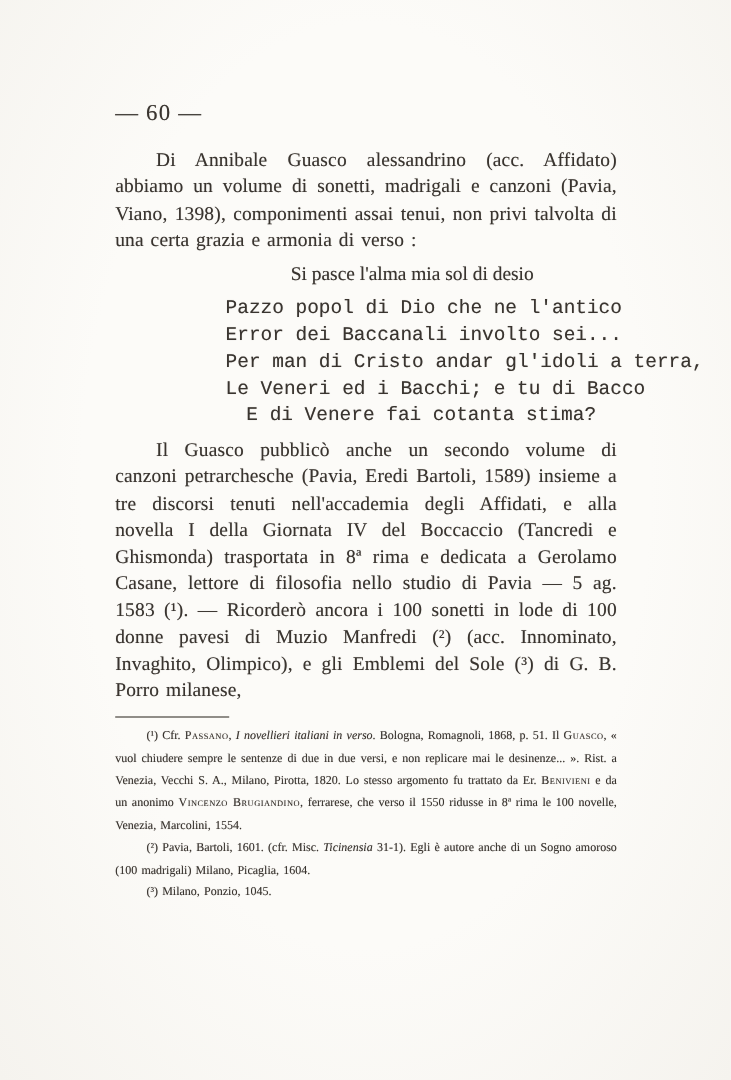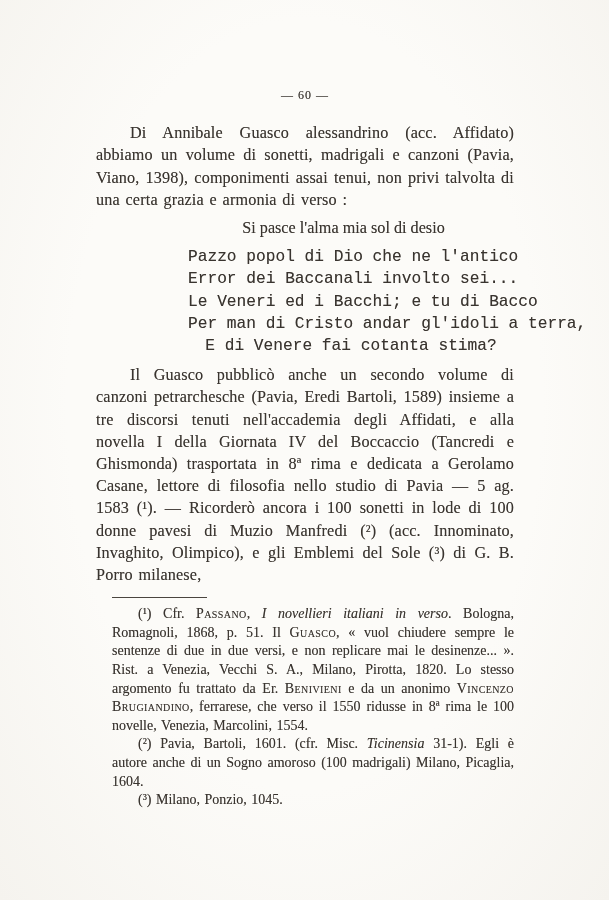--- a/index.html
+++ b/index.html
@@ -23,42 +23,40 @@
   .text-block {
     position: absolute;
     left: 96px; top: 84px;
     width: 418px;
     color: var(--ink);
     font-size: 16.2px;
     line-height: 22.2px;
     text-shadow: 0 0 0.6px rgba(57,52,47,0.45);
   }
   .page-number {
-    text-align: center;
-    font-size: 12px;
+    font-size: 19px;
     letter-spacing: 1px;
     margin: 0 0 16px 0;
   }
   .para {
     margin: 0;
     text-align: justify;
     text-indent: 34px;
     word-spacing: 1.5px;
     letter-spacing: 0.15px;
   }
   .verse { margin: 6px 0 7px 0; text-align: center; }
   .verse-1 { padding-left: 77px; }
   .verse-2 { padding-left: 92px; font-family: Liberation Mono, monospace; }
   .verse .verse-line { white-space: nowrap; }
   .footnotes {
     margin-top: 11px;
-    font-size: 14px;
+    font-size: 10px;
     line-height: 18.6px;
     word-spacing: 1px;
-    margin-left: 16px;
   }
   .footnote-rule {
     width: 95px;
     border: none;
     border-top: 1.2px solid var(--rule);
     margin: 0 0 7px 0;
   }
   .footnote {
     margin: 0;
     text-align: justify;
@@ -79,22 +77,22 @@
     <p class="para">Di Annibale Guasco alessandrino (acc. Affidato) abbiamo un volume di sonetti, madrigali e canzoni (Pavia, Viano, 1398), componimenti assai tenui, non privi talvolta di una certa grazia e armonia di verso :</p>
 
     <div class="verse verse-1">
         <div class="verse-line">Si pasce l'alma mia sol di desio</div>
       </div>
 
 
     <div class="verse verse-2">
         <div class="verse-line">Pazzo popol di Dio che ne l'antico</div>
         <div class="verse-line">Error dei Baccanali involto sei...</div>
+        <div class="verse-line">Per man di Cristo andar gl'idoli a terra,</div>
         <div class="verse-line">Le Veneri ed i Bacchi; e tu di Bacco</div>
-        <div class="verse-line">Per man di Cristo andar gl'idoli a terra,</div>
         <div class="verse-line">E di Venere fai cotanta stima?</div>
       </div>
 
     <p class="para">Il Guasco pubblicò anche un secondo volume di canzoni petrarchesche (Pavia, Eredi Bartoli, 1589) insieme a tre discorsi tenuti nell'accademia degli Affidati, e alla novella I della Giornata IV del Boccaccio (Tancredi e Ghismonda) trasportata in 8ª rima e dedicata a Gerolamo Casane, lettore di filosofia nello studio di Pavia — 5 ag. 1583 (¹). — Ricorderò ancora i 100 sonetti in lode di 100 donne pavesi di Muzio Manfredi (²) (acc. Innominato, Invaghito, Olimpico), e gli Emblemi del Sole (³) di G. B. Porro milanese,</p>
 
     <div class="footnotes">
       <hr class="footnote-rule">
       <p class="footnote"><span class="seg-plain">(¹) Cfr. </span><span class="seg-smallcaps">Passano</span><span class="seg-plain">, </span><span class="seg-italic">I novellieri italiani in verso</span><span class="seg-plain">. Bologna, Romagnoli, 1868, p. 51. Il </span><span class="seg-smallcaps">Guasco</span><span class="seg-plain">, « vuol chiudere sempre le sentenze di due in due versi, e non replicare mai le desinenze... ». Rist. a Venezia, Vecchi S. A., Milano, Pirotta, 1820. Lo stesso argomento fu trattato da Er. </span><span class="seg-smallcaps">Benivieni</span><span class="seg-plain"> e da un anonimo </span><span class="seg-smallcaps">Vincenzo Brugiandino</span><span class="seg-plain">, ferrarese, che verso il 1550 ridusse in 8ª rima le 100 novelle, Venezia, Marcolini, 1554.</span></p>
       <p class="footnote"><span class="seg-plain">(²) Pavia, Bartoli, 1601. (cfr. Misc. </span><span class="seg-italic">Ticinensia</span><span class="seg-plain"> 31-1). Egli è autore anche di un Sogno amoroso (100 madrigali) Milano, Picaglia, 1604.</span></p>
       <p class="footnote"><span class="seg-plain">(³) Milano, Ponzio, 1045.</span></p>

